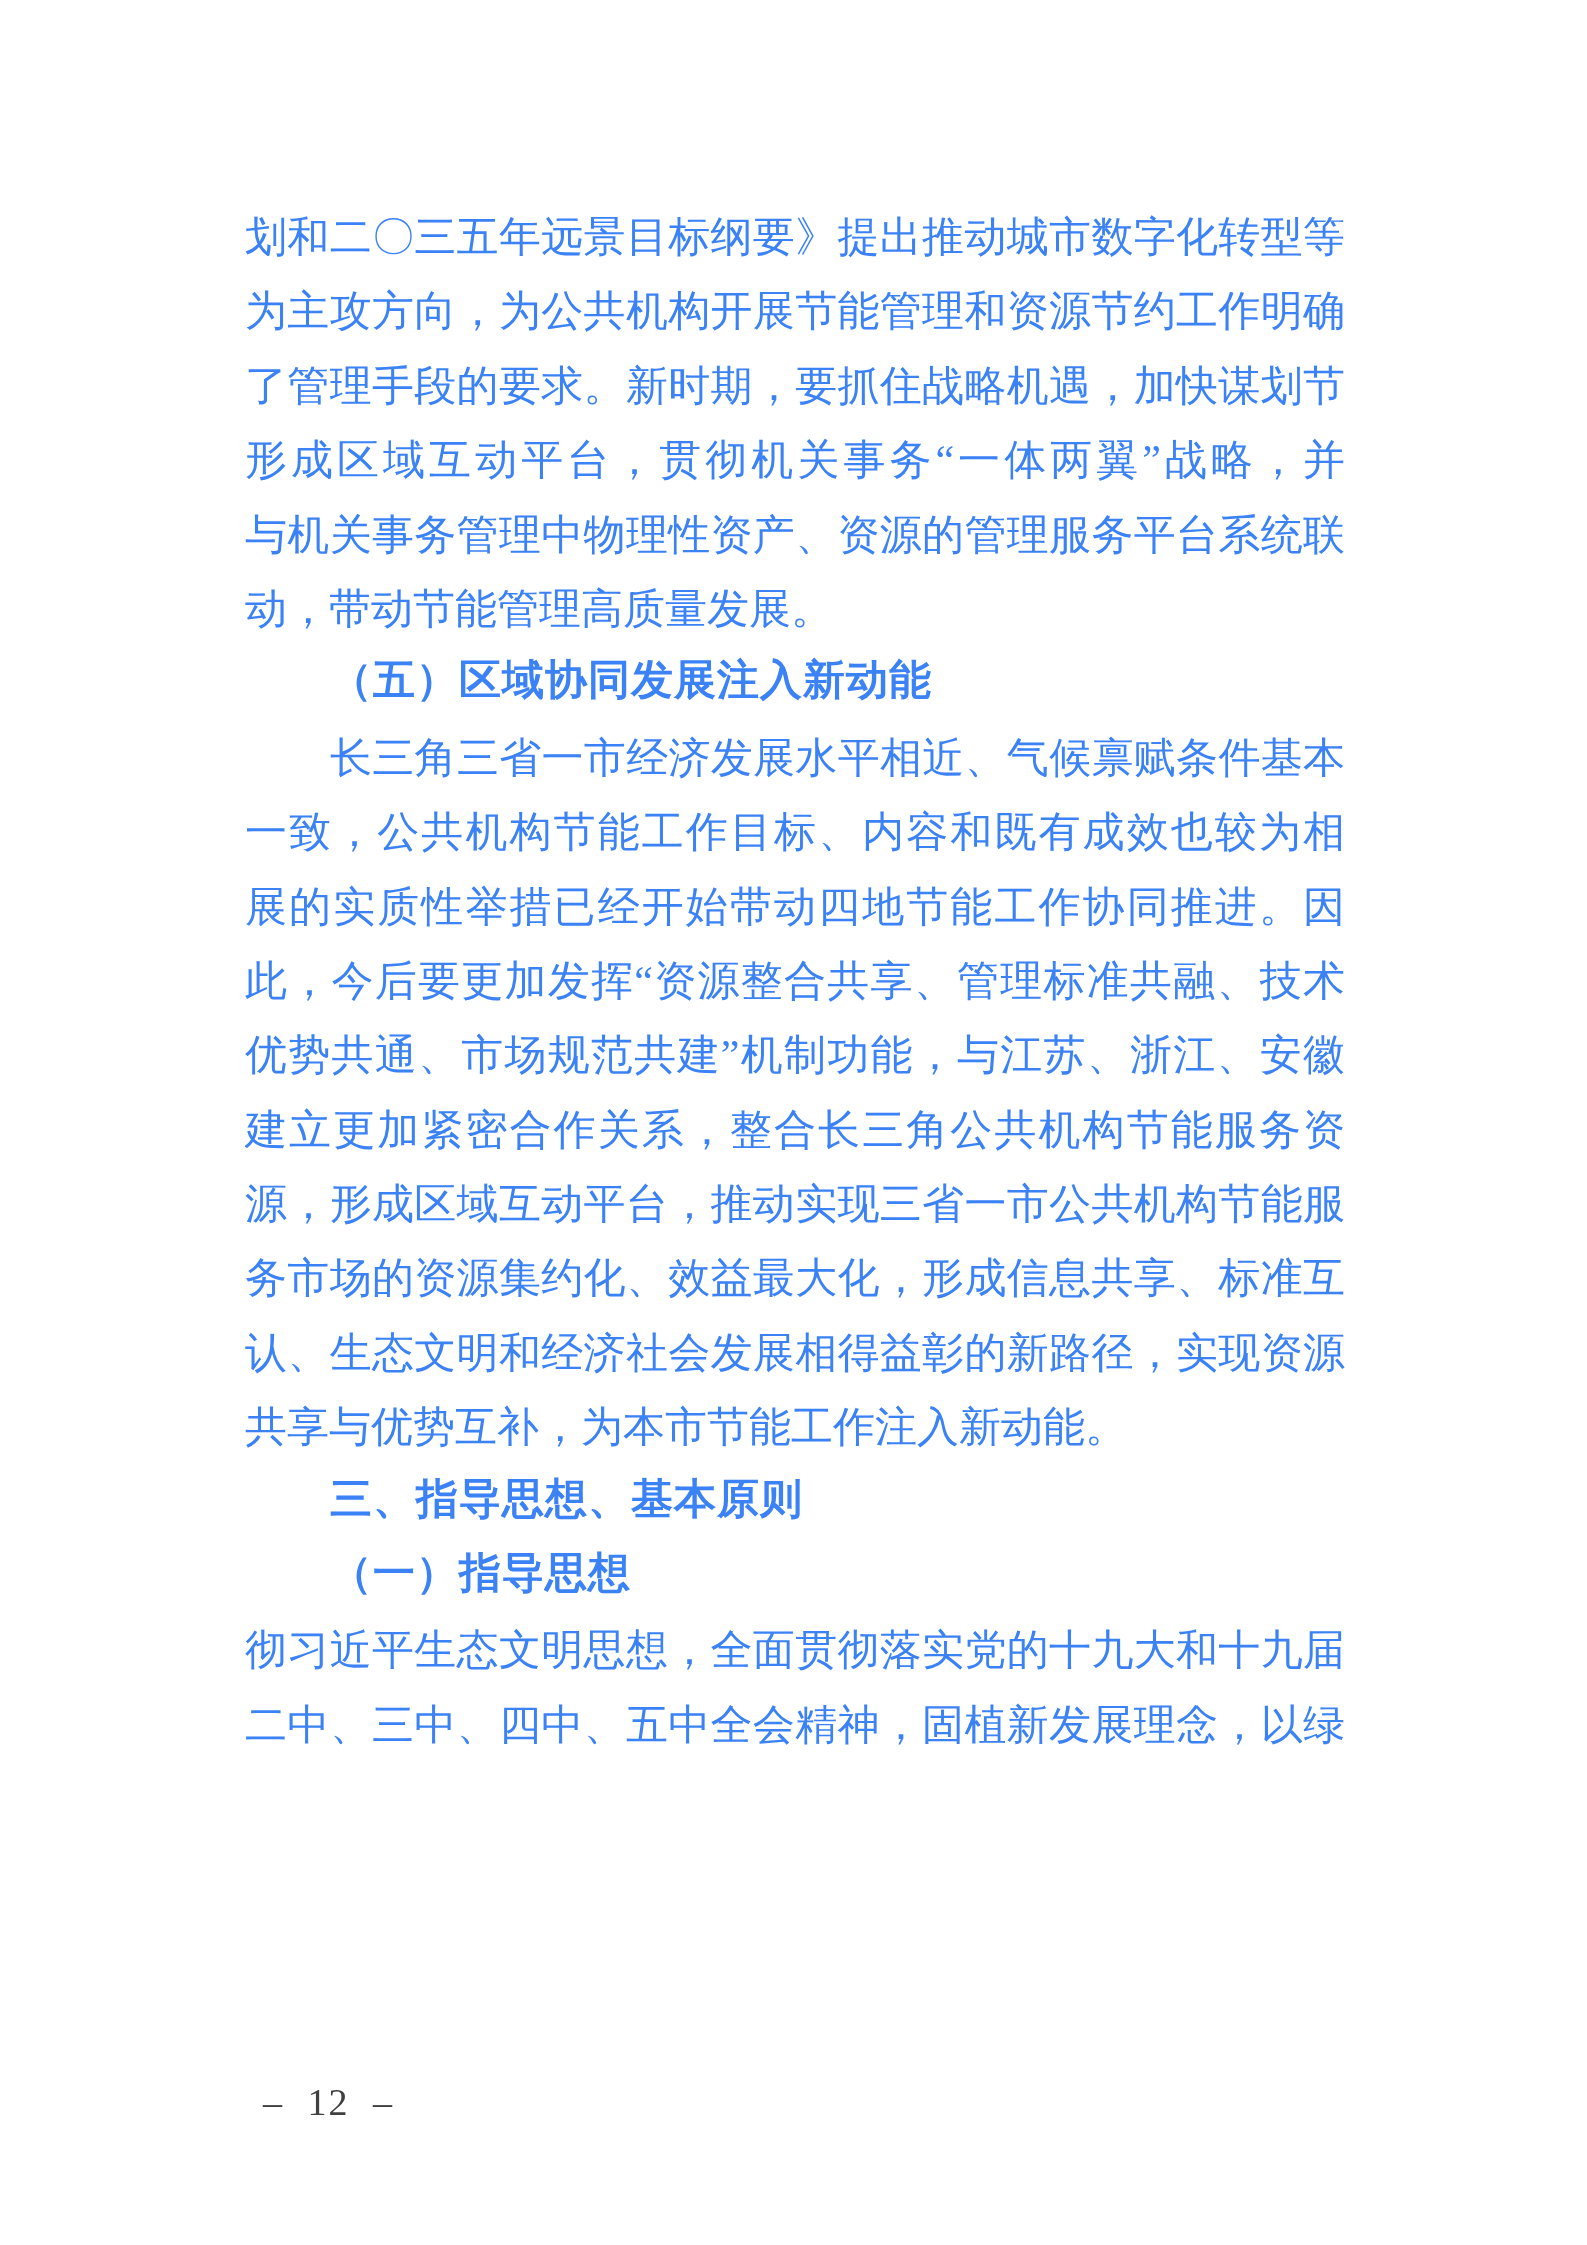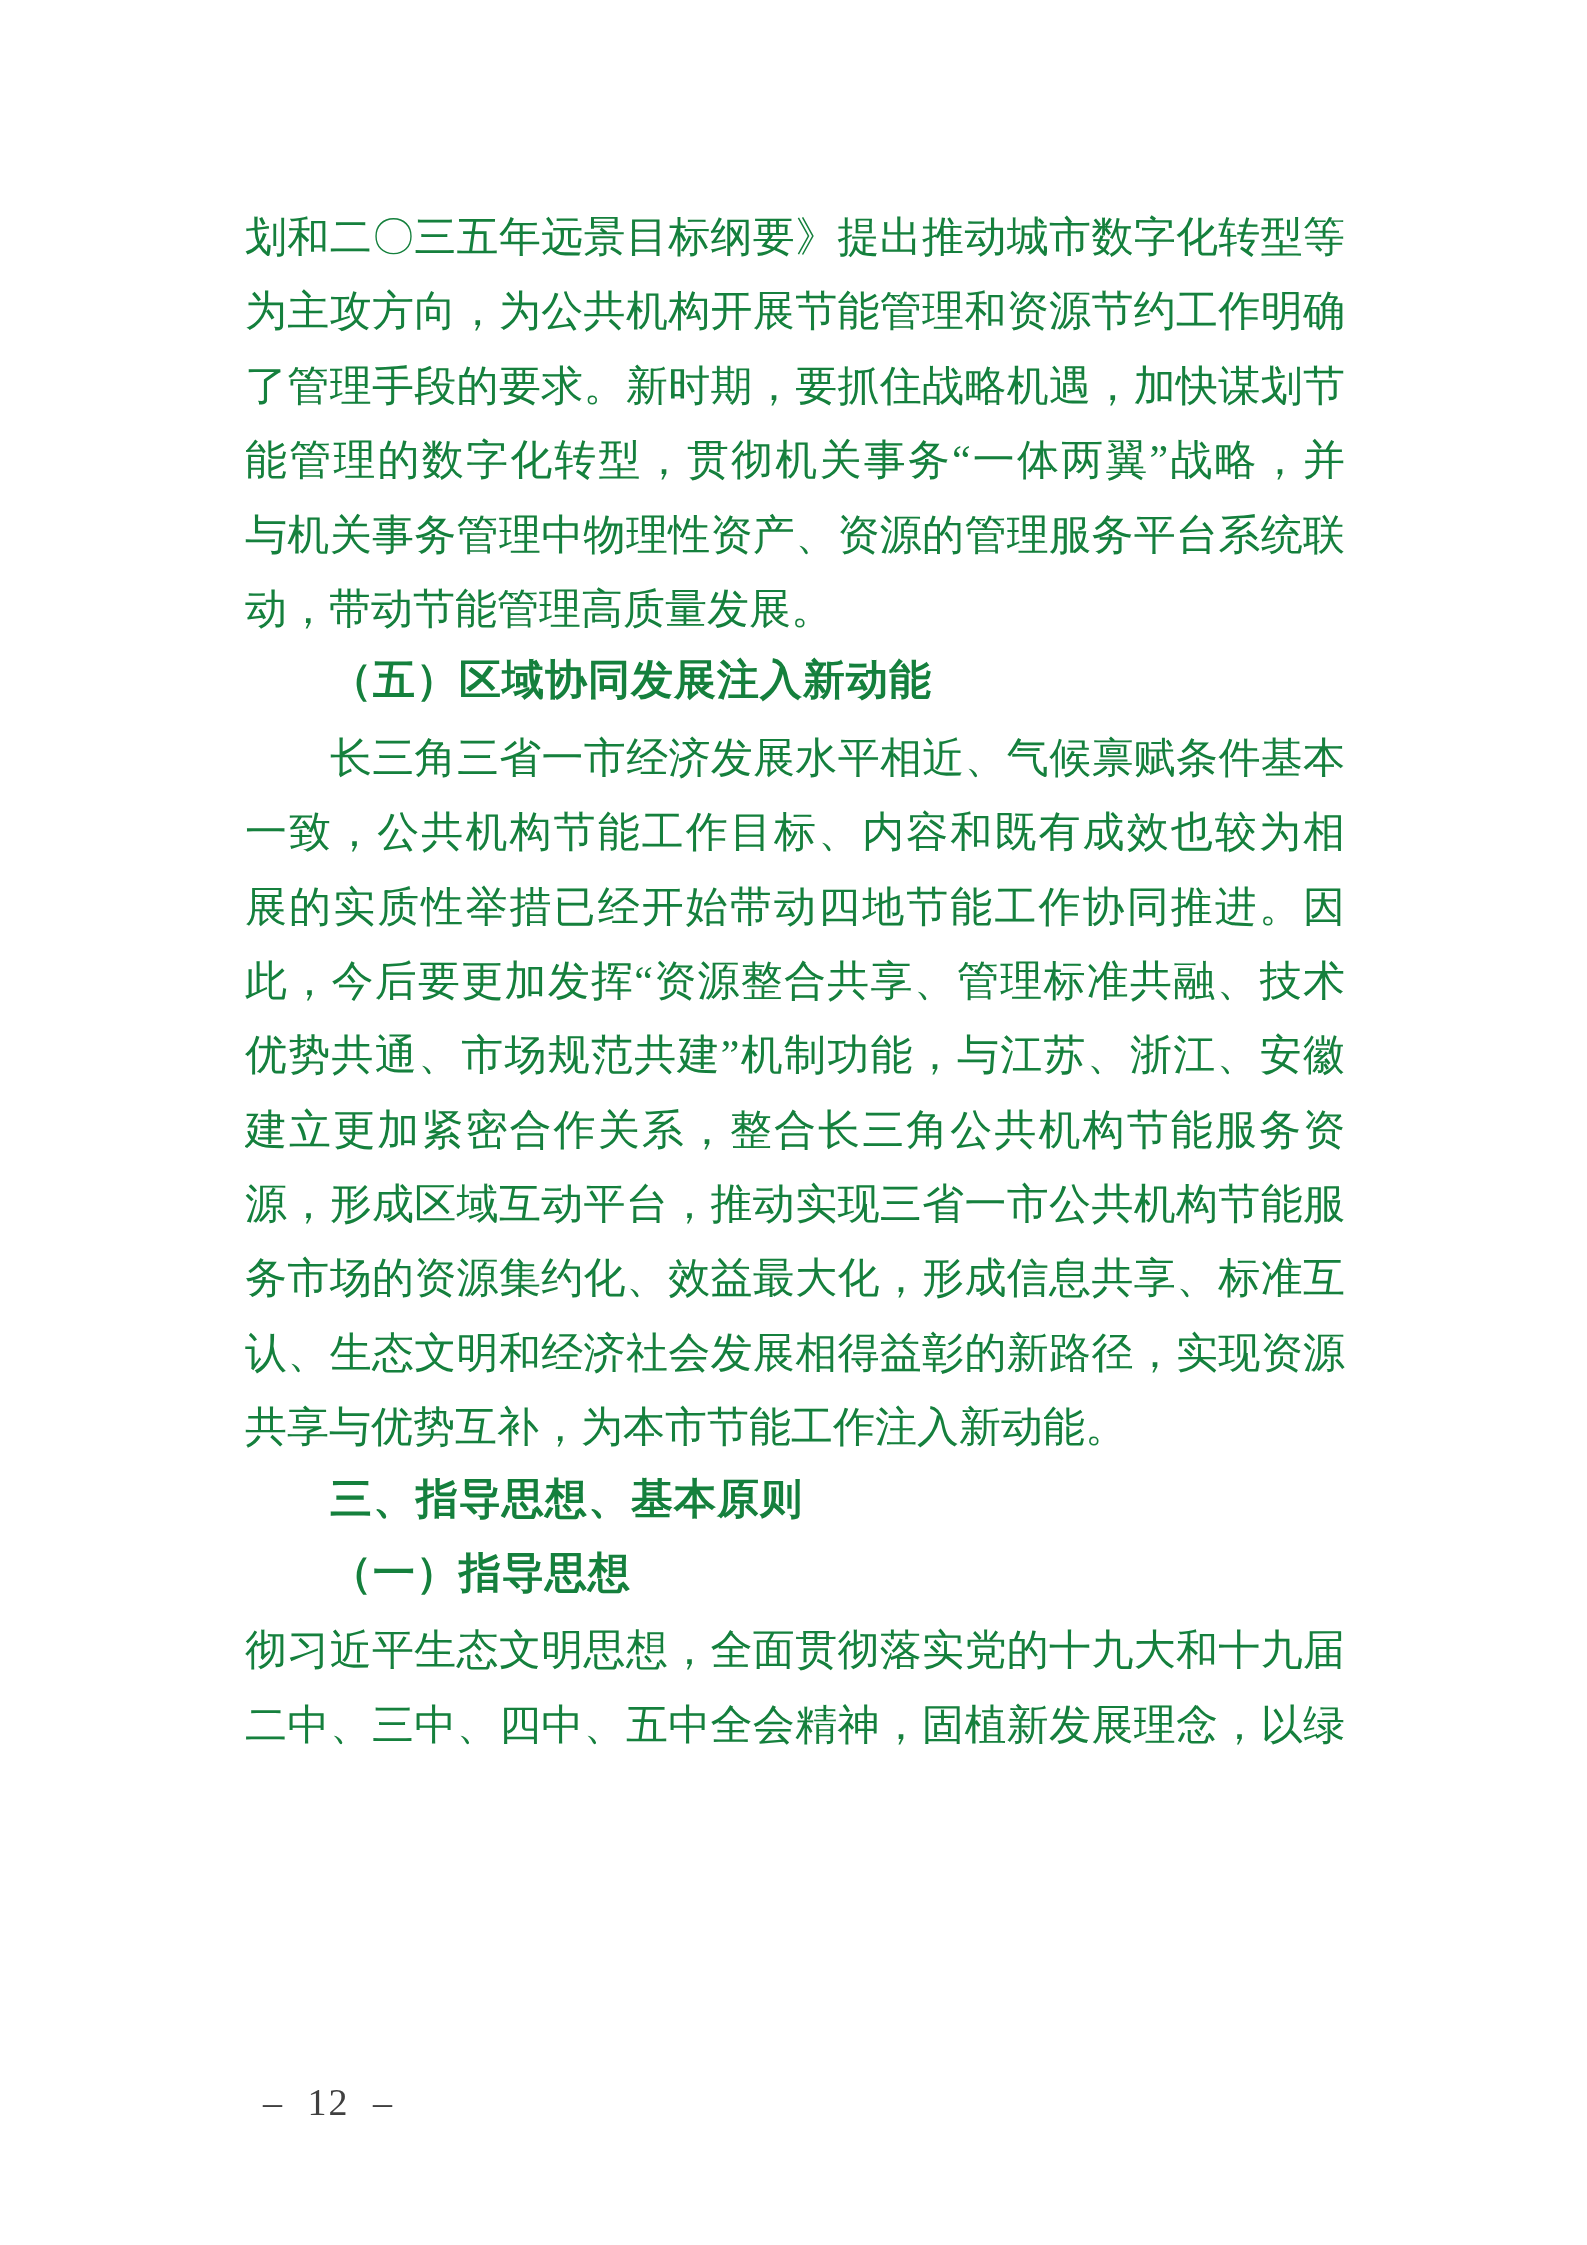--- a/index.html
+++ b/index.html
@@ -24,21 +24,21 @@
     width: 1100px;
   }
   .line {
     display: block;
     width: 100%;
     height: 74.4px;
     line-height: 74.4px;
     font-size: 42px;
     overflow: hidden;
     text-align: left;
-    color: #15803d;
+    color: #3b82f6;
   }
   
   .line.j {
     text-align: justify;
     text-align-last: justify;
     text-justify: inter-ideograph;
   }
   
   .line.indent {
     padding-left: 85px;
@@ -74,21 +74,21 @@
 </style>
 </head>
 <body>
 
 <div class="page">
 
   <div class="textblock">
     <div class="line j">划和二〇三五年远景目标纲要》提出推动城市数字化转型等</div>
     <div class="line j">为主攻方向，为公共机构开展节能管理和资源节约工作明确</div>
     <div class="line j">了管理手段的要求。新时期，要抓住战略机遇，加快谋划节</div>
-    <div class="line j">能管理的数字化转型，贯彻机关事务“一体两翼”战略，并</div>
+    <div class="line j">形成区域互动平台，贯彻机关事务“一体两翼”战略，并</div>
     <div class="line j">与机关事务管理中物理性资产、资源的管理服务平台系统联</div>
     <div class="line end">动，带动节能管理高质量发展。</div>
     <div class="line h-kai indent">（五）区域协同发展注入新动能</div>
     <div class="line j indent">长三角三省一市经济发展水平相近、气候禀赋条件基本</div>
     <div class="line j">一致，公共机构节能工作目标、内容和既有成效也较为相似。</div>
     <div class="line j">展的实质性举措已经开始带动四地节能工作协同推进。因</div>
     <div class="line j">此，今后要更加发挥“资源整合共享、管理标准共融、技术</div>
     <div class="line j">优势共通、市场规范共建”机制功能，与江苏、浙江、安徽</div>
     <div class="line j">建立更加紧密合作关系，整合长三角公共机构节能服务资</div>
     <div class="line j">源，形成区域互动平台，推动实现三省一市公共机构节能服</div>

